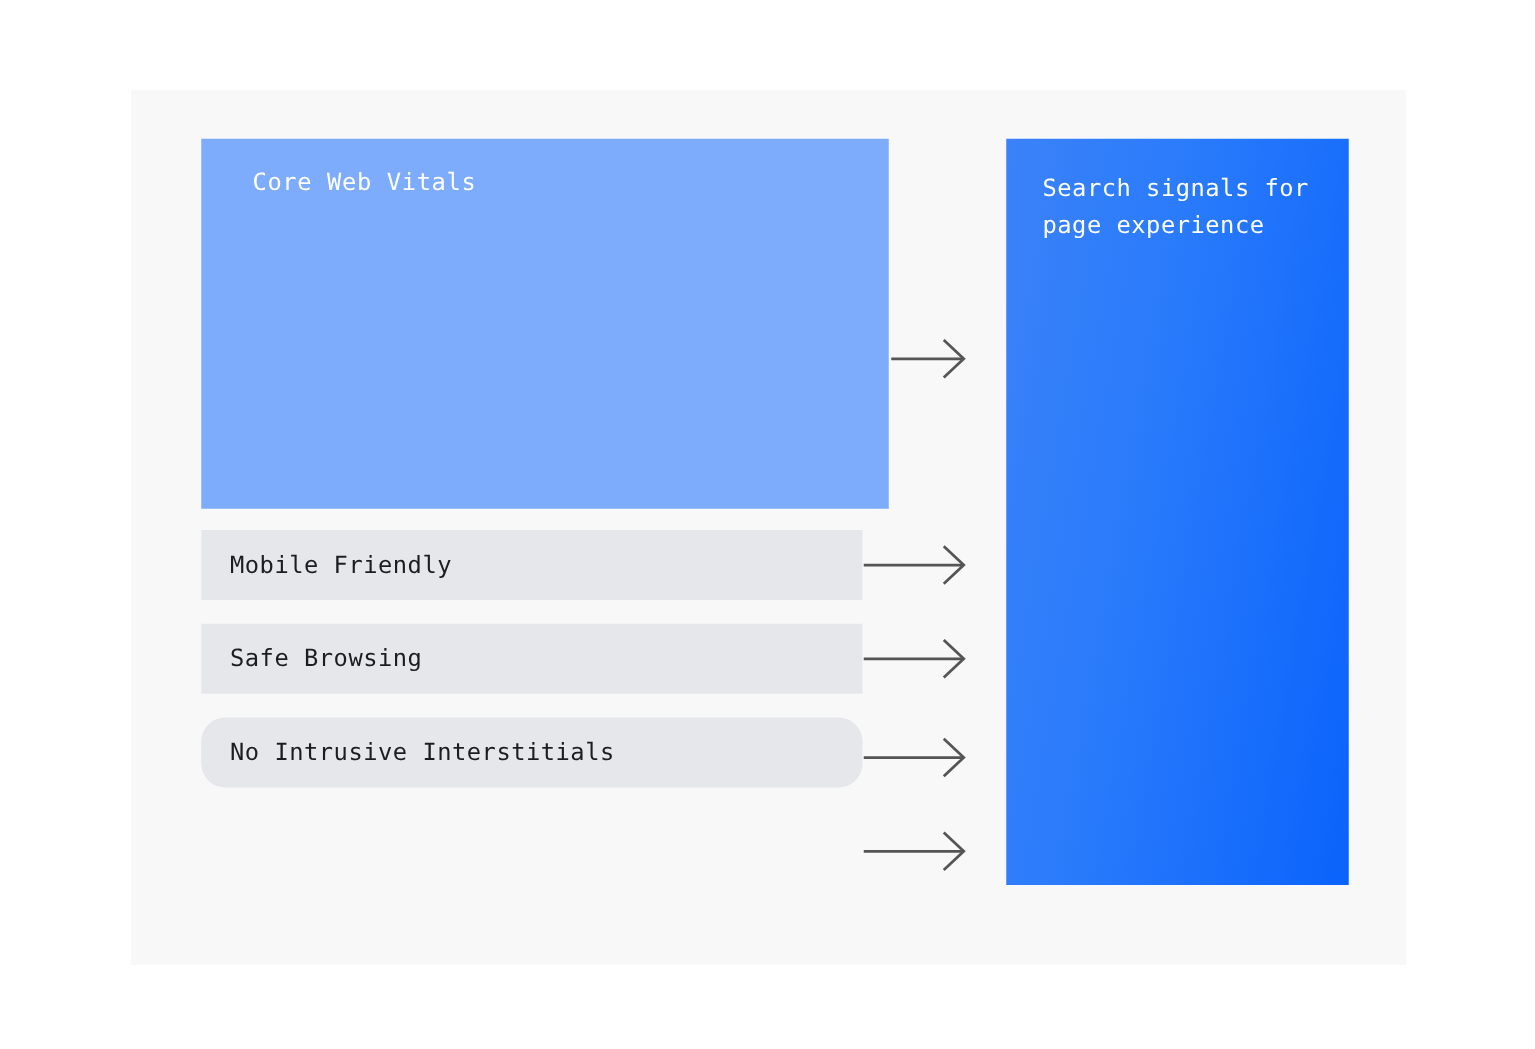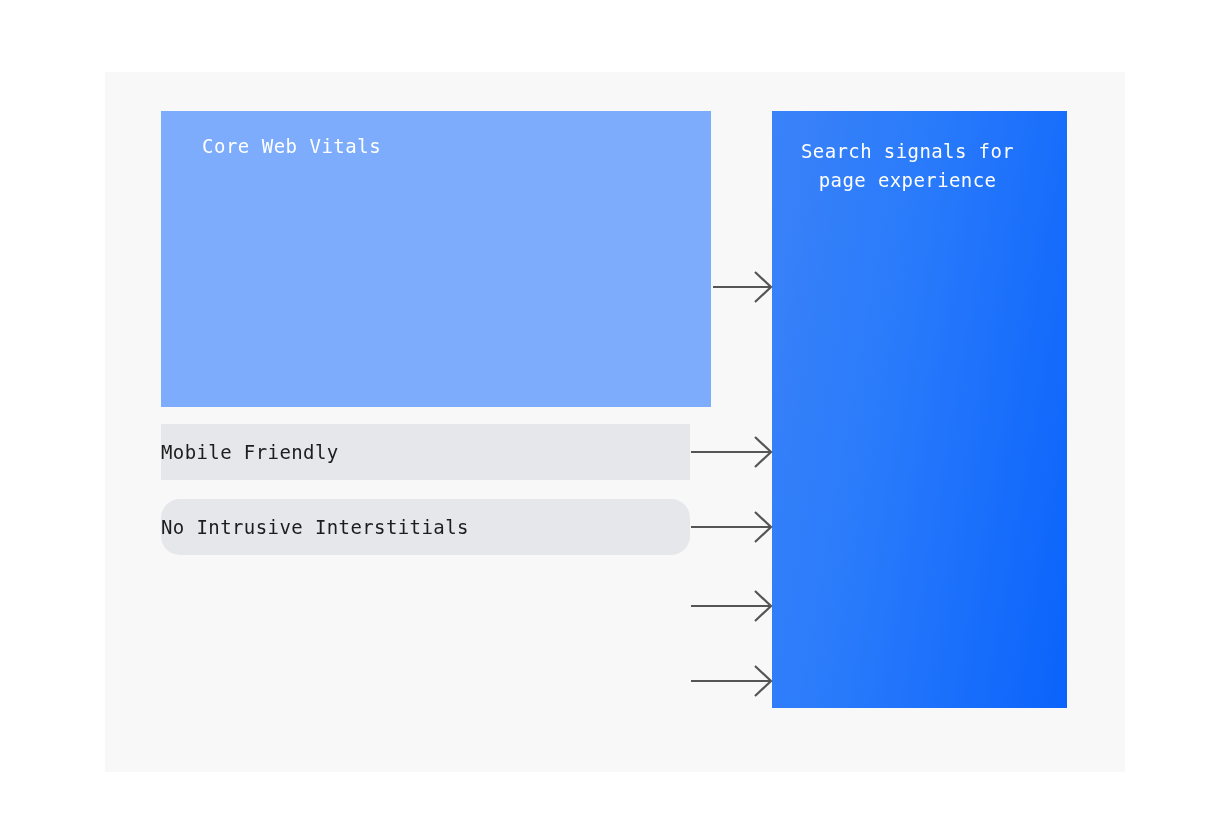--- a/index.html
+++ b/index.html
@@ -92,41 +92,41 @@
     left: 56px;   
     top: 352px;   
     width: 529px; 
   }
   .grey-box {
     height: 56px;
     width: 529px;
     background: #e6e7eb;
     display: flex;
     align-items: center;
+    padding-left: 23px;
     box-sizing: border-box;
     margin-bottom: 19px;
     text-align: center;
   }
   .grey-box:last-child { margin-bottom: 0; border-radius: 19px; }
   .grey-box-label {
     font-size: 19px;
     letter-spacing: 0.4px;
     color: #1d1d1f;
     white-space: nowrap;
   }
 
   
   .right-panel {
     position: absolute;
-    left: 667px;   
+    left: 700px;   
     top: 39px;     
-    width: 295px;  
+    width: 274px;  
     height: 597px; 
     background: linear-gradient(100deg, #3b82f8 0%, #2a7bfb 40%, #0a63fb 100%);
-    text-align: center;
   }
   .right-panel-title {
     position: absolute;
     left: 29px;
     top: 26px;
     font-size: 19px;
     line-height: 29px;
     letter-spacing: 0.4px;
     color: #ffffff;
     white-space: pre-line;
@@ -154,20 +154,23 @@
       <div class="cwv-title">Core Web Vitals</div>
 
     </div>
   </div>
 
   <div class="grey-list">
     <div class="grey-box">
       <span class="grey-box-label">Mobile Friendly</span>
     </div>
     <div class="grey-box">
+      <span class="grey-box-label">Safe Browsing</span>
+    </div>
+    <div class="grey-box">
       <span class="grey-box-label">No Intrusive Interstitials</span>
     </div>
   </div>
 
   <div class="right-panel">
     <div class="right-panel-title">Search signals for
 page experience</div>
   </div>
 
   <div class="arrow-layer">

